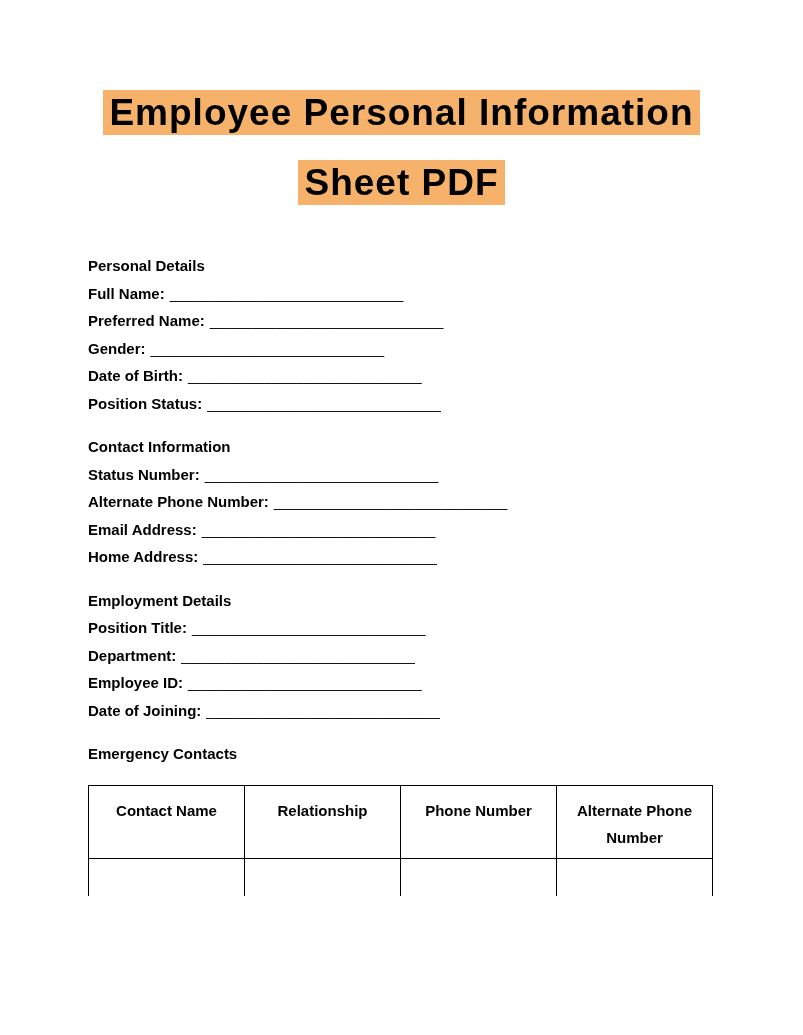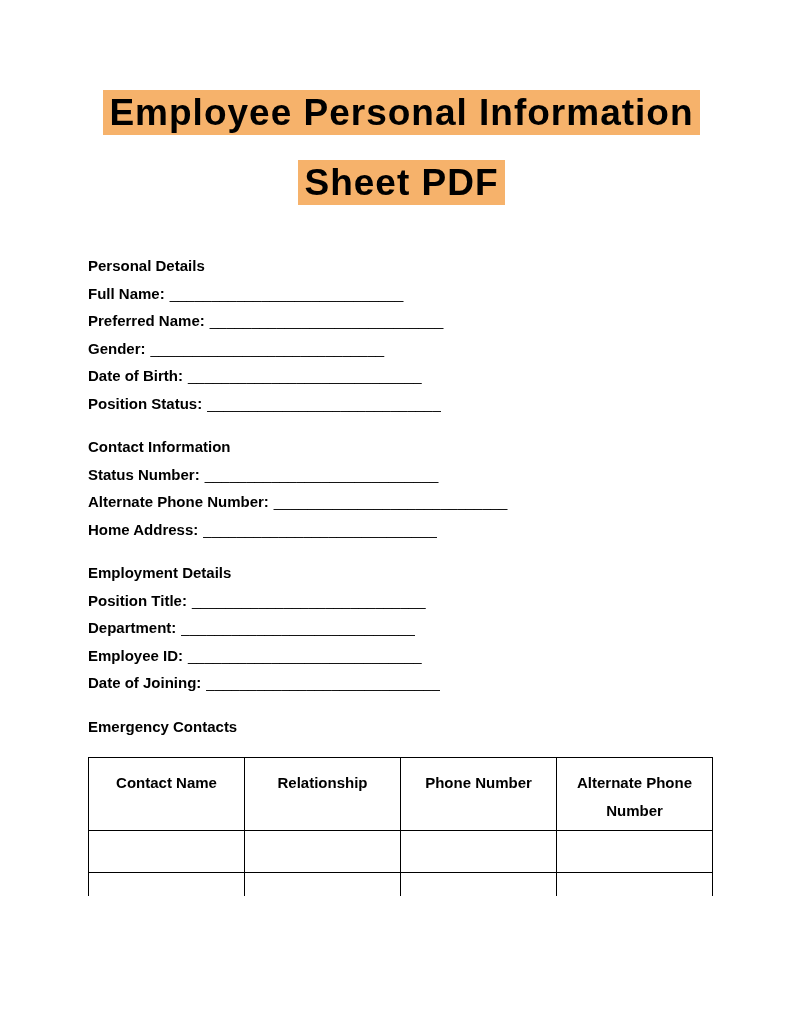--- a/index.html
+++ b/index.html
@@ -122,20 +122,23 @@
 
     <div class="section">
       <div class="sec-heading">Contact Information</div>
       <div class="field">
         <span class="lbl">Status Number:</span><span class="blank-line">____________________________</span>
       </div>
       <div class="field">
         <span class="lbl">Alternate Phone Number:</span><span class="blank-line">____________________________</span>
       </div>
       <div class="field">
+        <span class="lbl">Email Address:</span><span class="blank-line">____________________________</span>
+      </div>
+      <div class="field">
         <span class="lbl">Home Address:</span><span class="blank-line">____________________________</span>
       </div>
     </div>
 
     <div class="section">
       <div class="sec-heading">Employment Details</div>
       <div class="field">
         <span class="lbl">Position Title:</span><span class="blank-line">____________________________</span>
       </div>
       <div class="field">

